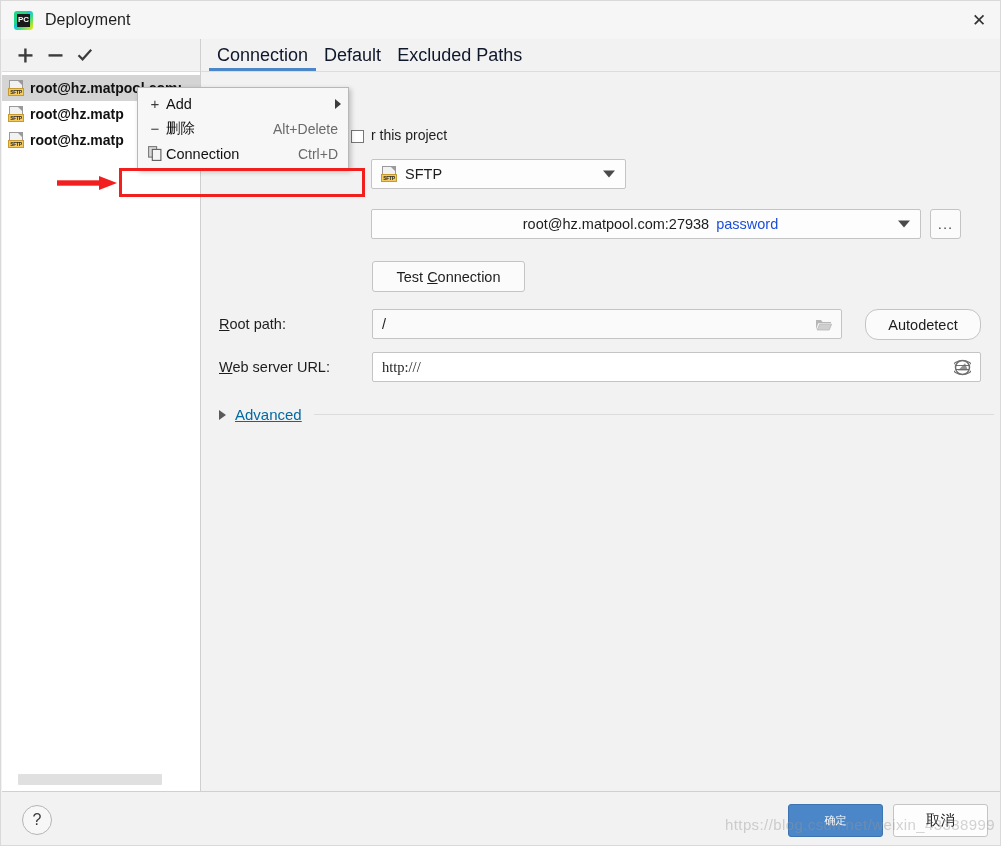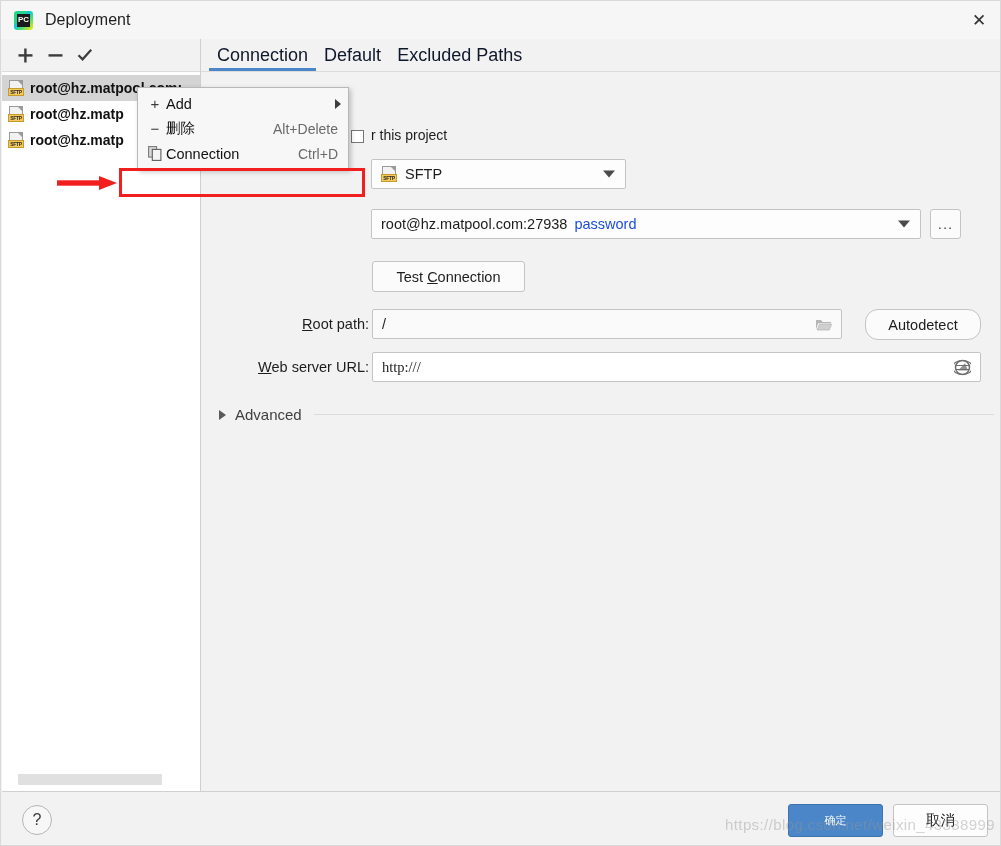--- a/index.html
+++ b/index.html
@@ -214,21 +214,20 @@
     width: 13px; height: 13px;
     border: 1px solid #767676;
     background: #fff;
     margin-right: 7px;
     box-sizing: border-box;
   }
 
   .field-label {
     font-size: 14.5px;
     color: #1d1d1d;
-    text-align: right;
   }
   .field-label u { text-decoration: underline; }
 
   .combo {
     background: #fdfdfd;
     border: 1px solid #c4c4c4;
     border-radius: 2px;
     height: 30px;
     display: flex;
     align-items: center;
@@ -508,21 +507,21 @@
           <span class="page"></span>
             <span class="fold"></span>
           <span class="tag">SFTP</span>
         </span>
         <span>SFTP</span>
         <span class="arrow"></span>
       </div>
 
       <div style="position:absolute; left:330px; top:145px; font-size:14.5px; color:#1d1d1d;">r:</div>
 
-      <div class="combo" style="position:absolute; left:170px; top:138px; width:550px;">
+      <div class="combo" style="position:absolute; left:170px; top:138px; width:550px;justify-content:center;">
         <span>root@hz.matpool.com:27938</span>
         <span class="muted">password</span>
         <span class="arrow"></span>
       </div>
 
       <div class="btn" style="position:absolute; left:729px; top:138px; width:31px; height:30px;">
         <span style="font-size:15px; letter-spacing:1px; color:#4a4a4a; line-height:8px;">...</span>
       </div>
 
       <div class="btn" style="position:absolute; left:171px; top:190px; width:153px; height:31px;">
@@ -547,21 +546,21 @@
         <svg style="position:absolute; right:9px; top:6px;" width="17" height="17" viewBox="0 0 17 17">
           <circle cx="8.5" cy="8.5" r="7" fill="none" stroke="#6e6e6e" stroke-width="1.5"></circle>
           <path d="M8.5 1.5 a10 7 0 0 0 0 14 a10 7 0 0 0 0 -14" fill="none" stroke="#6e6e6e" stroke-width="1.1"></path>
           <path d="M2 6.5 h13 M2 10.5 h13" stroke="#6e6e6e" stroke-width="1.1"></path>
           <path d="M4 11.5 L11 4.2 L14 11.5 Z" fill="#6e6e6e" opacity="0.75"></path>
         </svg>
       </div>
 
       <div class="advanced">
         <span class="tri"></span>
-        <span style="font-size:15px; color:#404040;">Advanced</span>
+        <span style="font-size:15px; color:#0369a1;text-decoration:underline;">Advanced</span>
         <span class="advanced-line"></span>
       </div>
 
     </div>
   </div>
 
   <div class="ctx-menu">
     <div class="ctx-item">
       <span class="ctx-ico">+</span>
       <span class="ctx-label">Add</span>

